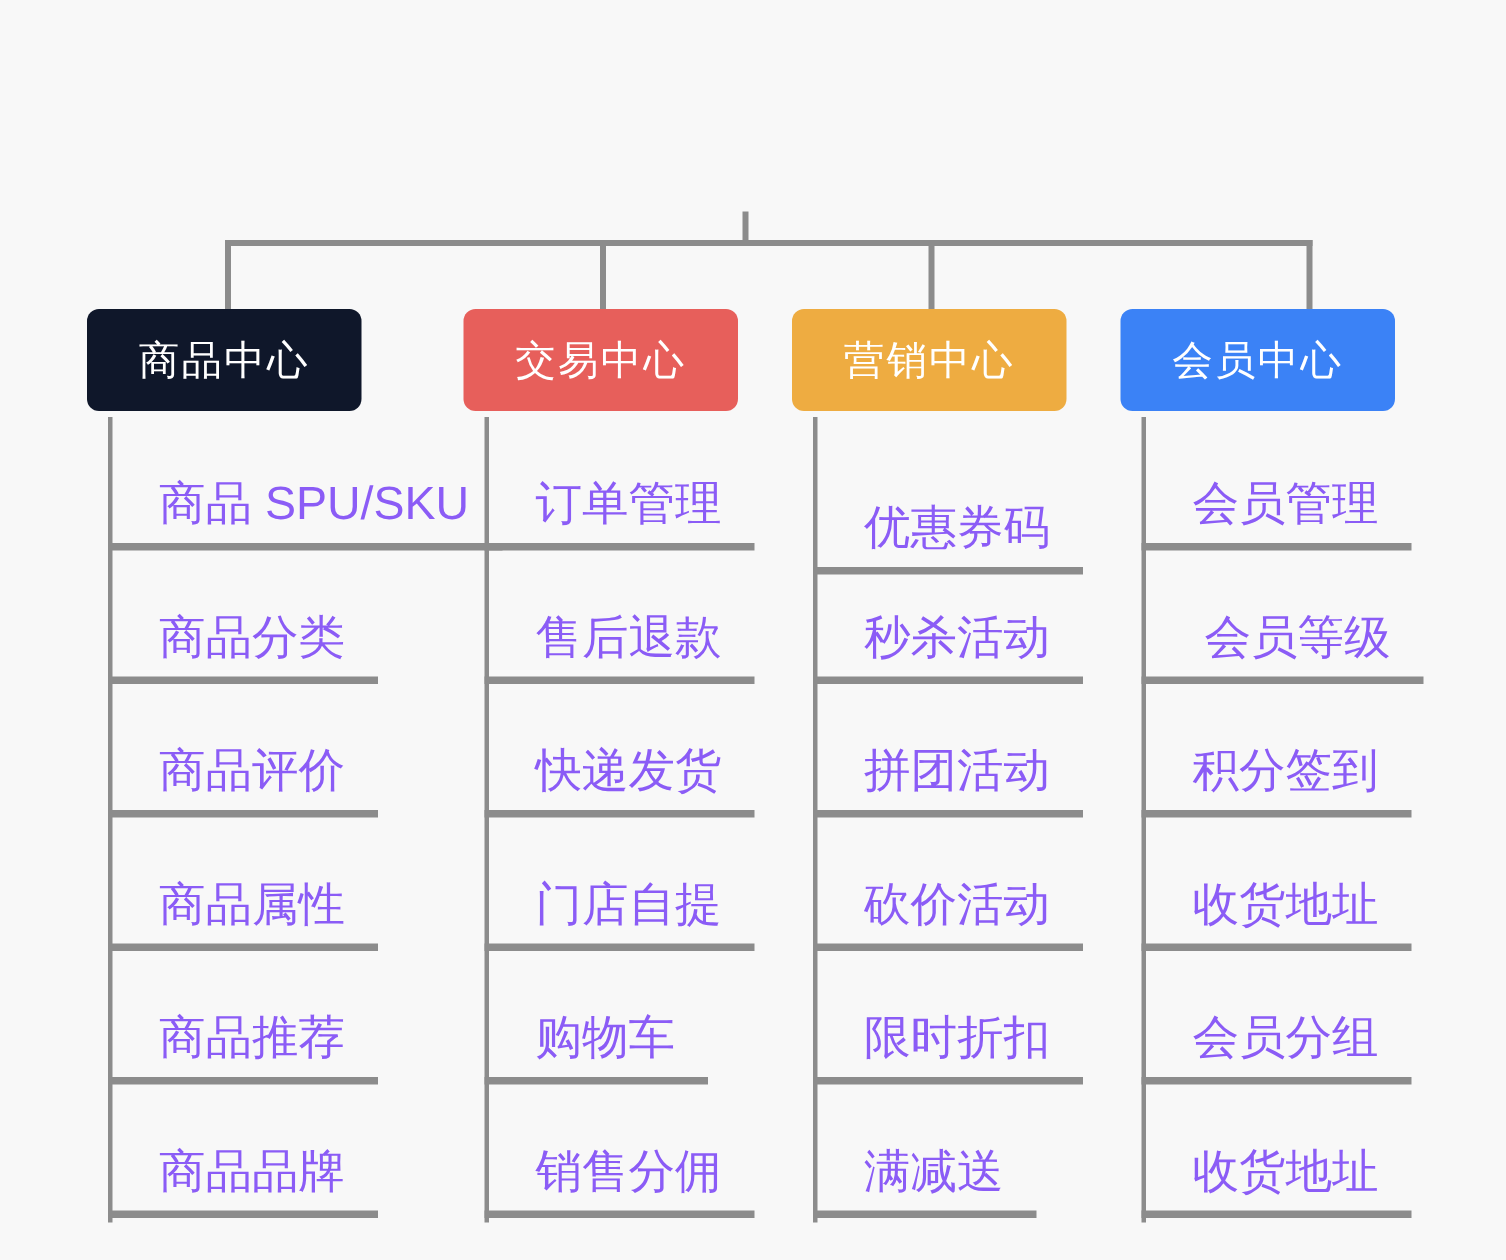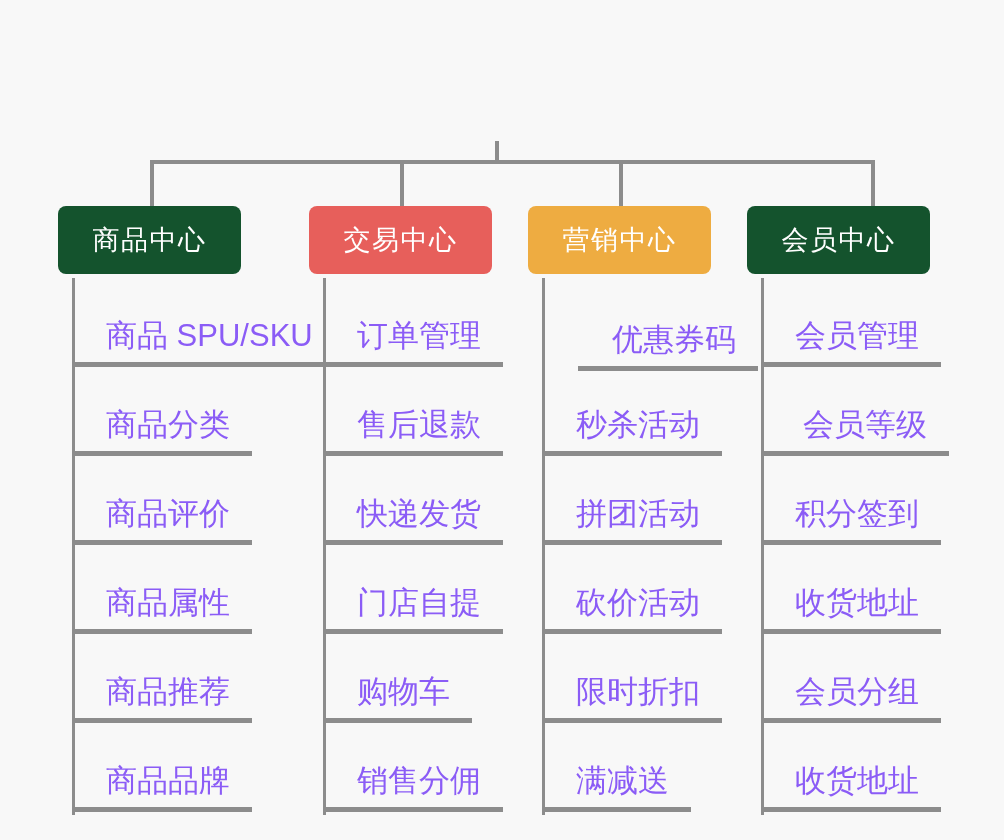--- a/index.html
+++ b/index.html
@@ -117,30 +117,30 @@
 
   <div class="line v-line" style="left: 495px; top: 141px; height: 22px; background: rgb(140, 140, 140);"></div>
 
   <div class="line h-line" style="left: 150px; top: 160px; width: 725px; background: rgb(140, 140, 140);"></div>
 
   <div class="line v-line" style="left: 150px; top: 160px; height: 46px; background: rgb(140, 140, 140);"></div>
   <div class="line v-line" style="left: 400px; top: 160px; height: 46px; background: rgb(140, 140, 140);"></div>
   <div class="line v-line" style="left: 619px; top: 160px; height: 46px; background: rgb(140, 140, 140);"></div>
   <div class="line v-line" style="left: 871px; top: 160px; height: 46px; background: rgb(140, 140, 140);"></div>
 
-  <div class="cat-box" style="left: 58px; top: 206px; width: 183px; background: #14532d;">
+  <div class="cat-box" style="left: 58px; top: 206px; width: 183px; background: #0f172a;">
     <span>商品中心</span>
   </div>
   <div class="cat-box" style="left: 309px; top: 206px; width: 183px; background: rgb(231, 95, 91);">
     <span>交易中心</span>
   </div>
   <div class="cat-box" style="left: 528px; top: 206px; width: 183px; background: rgb(238, 172, 65);">
     <span>营销中心</span>
   </div>
-  <div class="cat-box" style="left: 747px; top: 206px; width: 183px; background: #14532d;">
+  <div class="cat-box" style="left: 747px; top: 206px; width: 183px; background: #3b82f6;">
     <span>会员中心</span>
   </div>
 
   <div class="leaf-col" style="left:72px;">
     <div class="spine" style="height: 537px; background: rgb(140, 140, 140);"></div>
     <div class="leaf-item" style="top:0px;">
       <span class="leaf-label" style="border-bottom-color: rgb(140, 140, 140);">商品 SPU/SKU</span>
     </div>
     <div class="leaf-item" style="top:89px;">
       <span class="leaf-label" style="border-bottom-color: rgb(140, 140, 140);">商品分类</span>
@@ -176,21 +176,21 @@
     <div class="leaf-item" style="top:356px;">
       <span class="leaf-label" style="border-bottom-color: rgb(140, 140, 140);">购物车</span>
     </div>
     <div class="leaf-item" style="top:445px;text-align:right;">
       <span class="leaf-label" style="border-bottom-color: rgb(140, 140, 140);">销售分佣</span>
     </div>
   </div>
 
   <div class="leaf-col" style="left:542px;">
     <div class="spine" style="height: 537px; background: rgb(140, 140, 140);"></div>
-    <div class="leaf-item" style="top:4px;padding-left:36px;">
+    <div class="leaf-item" style="top:16px;">
       <span class="leaf-label" style="border-bottom-color: rgb(140, 140, 140);">优惠券码</span>
     </div>
     <div class="leaf-item" style="top:89px;">
       <span class="leaf-label" style="border-bottom-color: rgb(140, 140, 140);">秒杀活动</span>
     </div>
     <div class="leaf-item" style="top:178px;">
       <span class="leaf-label" style="border-bottom-color: rgb(140, 140, 140);">拼团活动</span>
     </div>
     <div class="leaf-item" style="top:267px;">
       <span class="leaf-label" style="border-bottom-color: rgb(140, 140, 140);">砍价活动</span>

